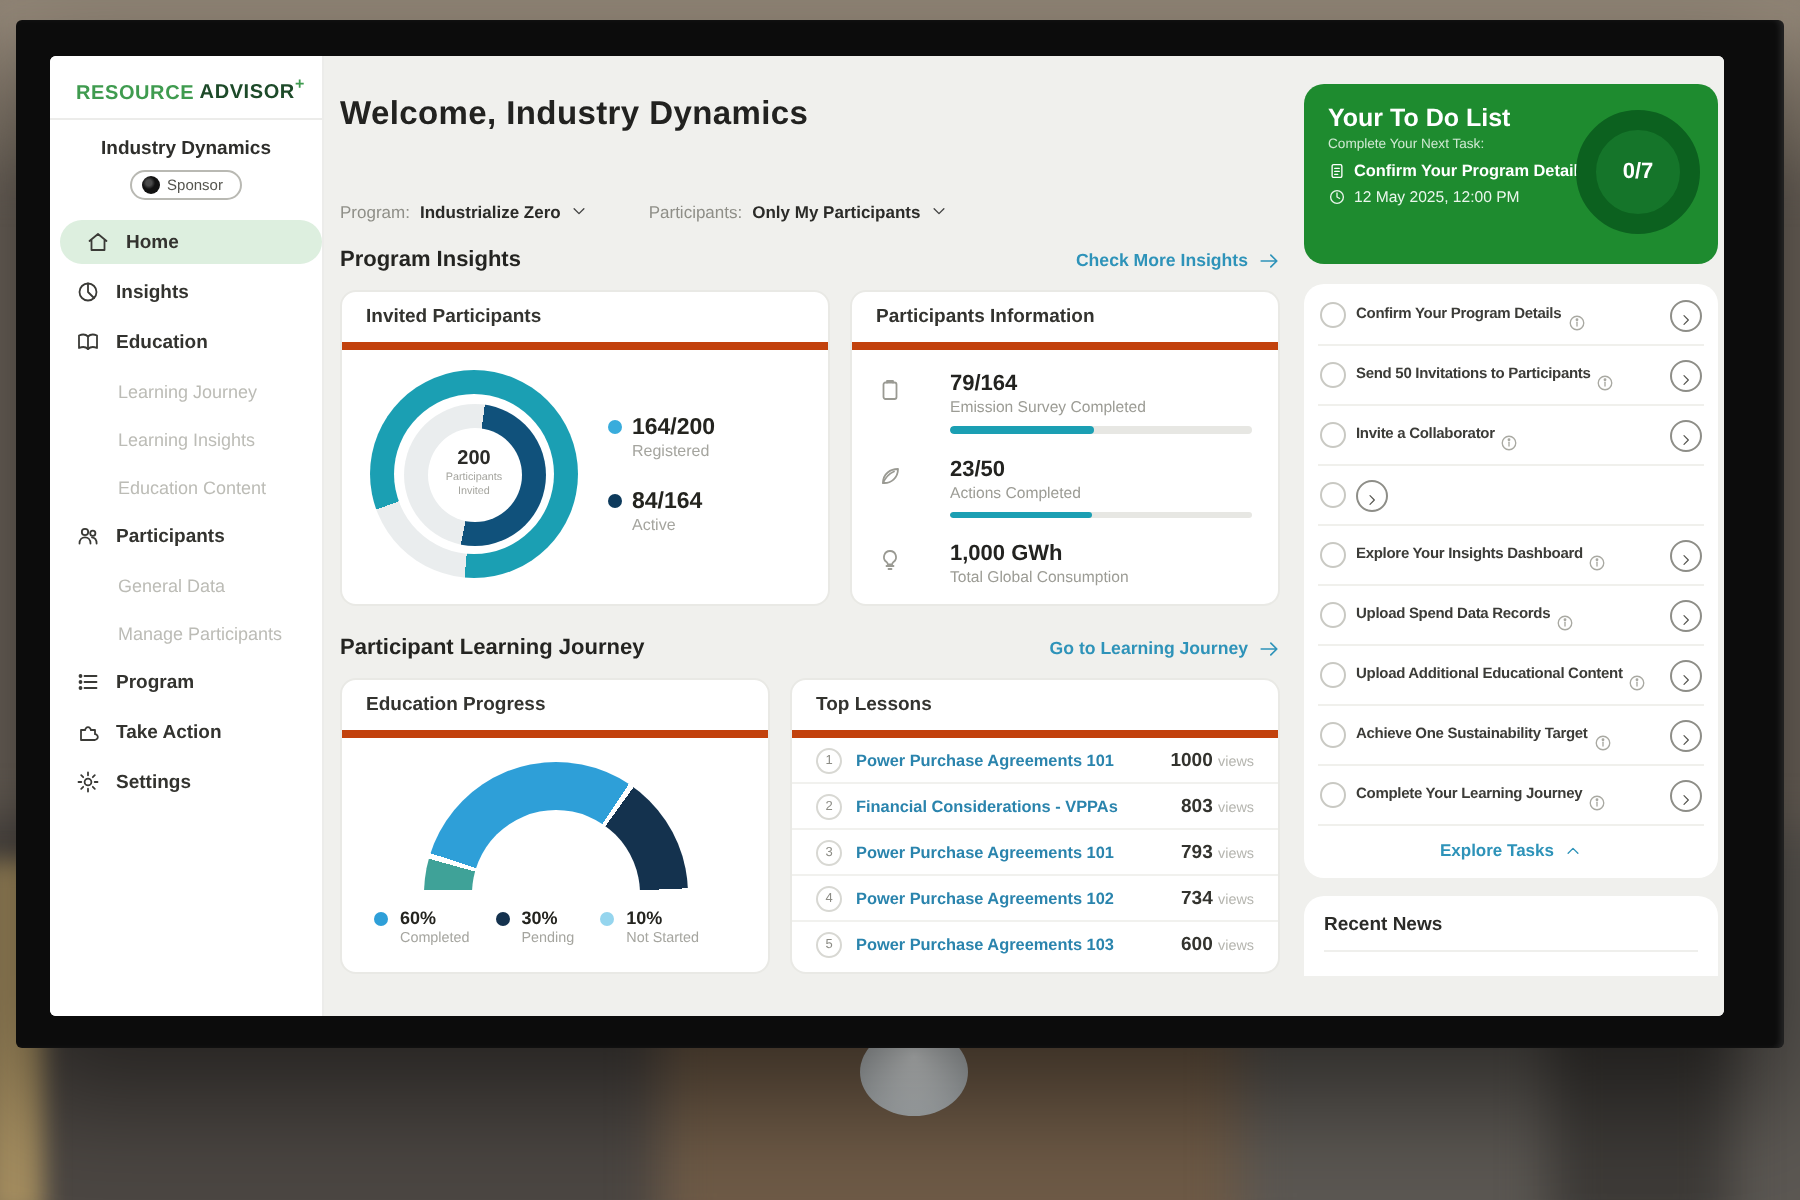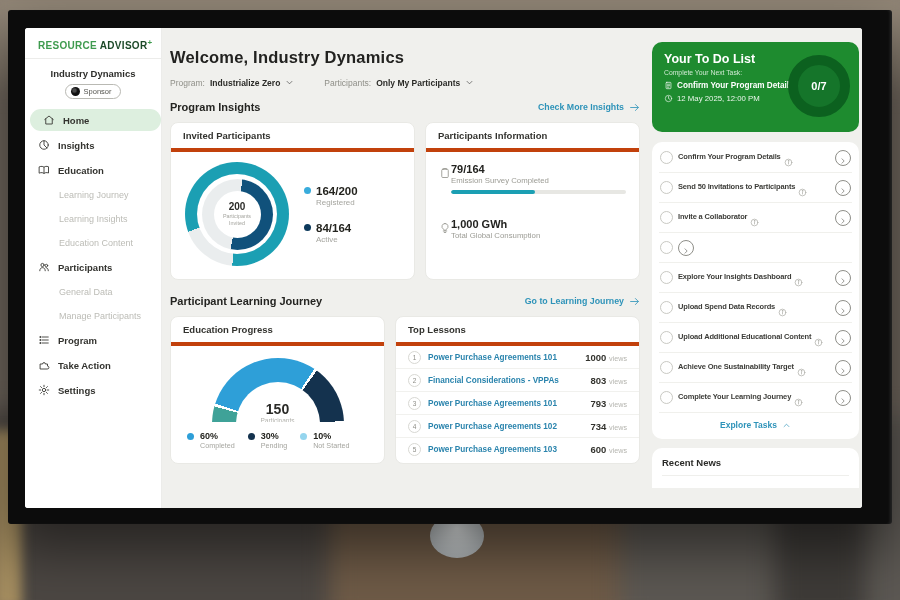--- a/index.html
+++ b/index.html
@@ -42,21 +42,21 @@
               padding-left:13px; font-size:9.5px; font-weight:bold; color:#33332f; }
   .nav-item .nav-icon { width:12px; height:12px; color:#3a3a36; flex:none; }
   .nav-item svg { width:100%; height:100%; }
   .nav-item.active { background:#ddefdf; border-radius:12px; margin-left:5px; }
   .nav-item.sub { padding-left:34px; font-weight:normal; color:#bcbcb6; font-size:9px; height:21px; }
 
   
   .main { flex:1; background:#f0f0ed; padding:16px 5px 0 8px; min-width:0; }
   h1 { font-size:16.5px; font-weight:bold; color:#222220; letter-spacing:.2px; margin:4px 0 11px; }
   .filters { display:flex; gap:30px; margin-bottom:13px; align-items:center; }
-  .filter { display:flex; align-items:flex-start; gap:5px; font-size:8.5px; }
+  .filter { display:flex; align-items:flex-start; gap:5px; font-size:8.5px;margin-top:23px; }
   .filter .flabel { color:#8f8f88; }
   .filter .fvalue { font-weight:bold; color:#2b2b28; }
   .chev { width:9px; height:9px; color:#444; display:inline-block; }
   .chev svg { width:100%; height:100%; }
   .section-head { display:flex; justify-content:space-between; align-items:center; margin:0 0 9px; }
   .section-title { font-size:11px; font-weight:bold; color:#242421; }
   .section-link { display:flex; align-items:center; gap:5px; font-size:8.8px; font-weight:bold; color:#2e93b9; cursor:pointer; }
   .section-link .arr { width:11px; height:11px; }
   .section-link svg { width:100%; height:100%; }
   .cards-row { display:flex; gap:10px; margin-bottom:15px; }
@@ -76,21 +76,21 @@
   .legend-col { display:flex; flex-direction:column; gap:15px; }
   .leg-entry { }
   .leg-line { display:flex; align-items:center; gap:5px; }
   .leg-dot { width:7px; height:7px; border-radius:50%; flex:none; }
   .leg-val { font-size:11.5px; font-weight:bold; color:#24241f; }
   .leg-lab { font-size:8px; color:#a5a59f; margin-left:12px; margin-top:1px; }
 
   
   .card-info { flex:1; height:158px; }
   .info-body { padding:11px 13px 0; }
-  .info-row { display:flex; gap:0; margin-bottom:24px; }
+  .info-row { display:flex; gap:24px; margin-bottom:12px; }
   .info-icon { width:12px; height:12px; color:#9a9a93; margin-top:2px; flex:none; }
   .info-icon svg { width:100%; height:100%; }
   .info-content { flex:1; min-width:0; }
   .info-val { font-size:11px; font-weight:bold; color:#232320; }
   .info-lab { font-size:7.8px; color:#9c9c95; margin-top:1px; }
   .bar { margin-top:5px; height:3.5px; background:#e7e7e3; border-radius:2px; overflow:hidden; }
   .bar-fill { height:100%; background:#1b9fb3; border-radius:2px; }
 
   
   .card-edu { width:215px; height:148px; }
@@ -324,20 +324,33 @@
               <div class="info-content">
                 <div class="info-val">79/164</div>
                 <div class="info-lab">Emission Survey Completed</div>
                 <div class="bar">
                   <div class="bar-fill" style="width: 48%;"></div>
                 </div>
               </div>
             </div>
               <div class="info-row">
               <span class="info-icon"><svg viewBox="0 0 24 24" fill="none" stroke="currentColor" stroke-width="1.8" stroke-linecap="round" stroke-linejoin="round">
+                    <path d="M5 19C5 9.5 12.5 5 20 5c0 9.5-7.5 14-13.5 14H5z"></path>
+                    <path d="M5 19c2.5-5.5 6.5-9.5 11-11.5"></path>
+                  </svg></span>
+              <div class="info-content">
+                <div class="info-val">23/50</div>
+                <div class="info-lab">Actions Completed</div>
+                <div class="bar">
+                  <div class="bar-fill" style="width: 47%;"></div>
+                </div>
+              </div>
+            </div>
+              <div class="info-row">
+              <span class="info-icon"><svg viewBox="0 0 24 24" fill="none" stroke="currentColor" stroke-width="1.8" stroke-linecap="round" stroke-linejoin="round">
                     <path d="M8.5 18h7M10.5 21h3"></path>
                     <path d="M12 3a6 6 0 00-3.5 10.9c.8.7 1.3 1.6 1.4 2.6h4.2c.1-1 .6-1.9 1.4-2.6A6 6 0 0012 3z"></path>
                   </svg></span>
               <div class="info-content">
                 <div class="info-val">1,000 GWh</div>
                 <div class="info-lab">Total Global Consumption</div>
 
               </div>
             </div>
             </div>
@@ -355,24 +368,20 @@
     </div>
 
     <div class="cards-row">
 
       <div class="card card-edu">
         <div class="card-head">Education Progress</div>
         <div class="edu-body">
           <div class="gauge-wrap">
             <div class="gauge-circle" style="background: conic-gradient(from 270deg, rgb(63, 162, 152) 0deg, rgb(63, 162, 152) 15.5deg, rgb(255, 255, 255) 15.5deg, rgb(255, 255, 255) 18deg, rgb(46, 159, 216) 18deg, rgb(46, 159, 216) 123.5deg, rgb(255, 255, 255) 123.5deg, rgb(255, 255, 255) 126deg, rgb(20, 50, 78) 126deg, rgb(20, 50, 78) 177.5deg, rgb(255, 255, 255) 177.5deg, rgb(255, 255, 255) 180deg, transparent 180deg, transparent 360deg);"></div>
             <div class="gauge-hole"></div>
-            <div class="gauge-center">
-              <div class="gauge-val">150</div>
-              <div class="gauge-lab">Participants</div>
-            </div>
           </div>
           <div class="edu-legend">
 
           <div class="eleg">
                 <span class="leg-dot" style="background: rgb(46, 159, 216);"></span>
                 <span class="eleg-pct">60%</span>
                 <span class="eleg-lab">Completed</span>
               </div>
                 <div class="eleg">
                 <span class="leg-dot" style="background: rgb(20, 50, 78);"></span>

